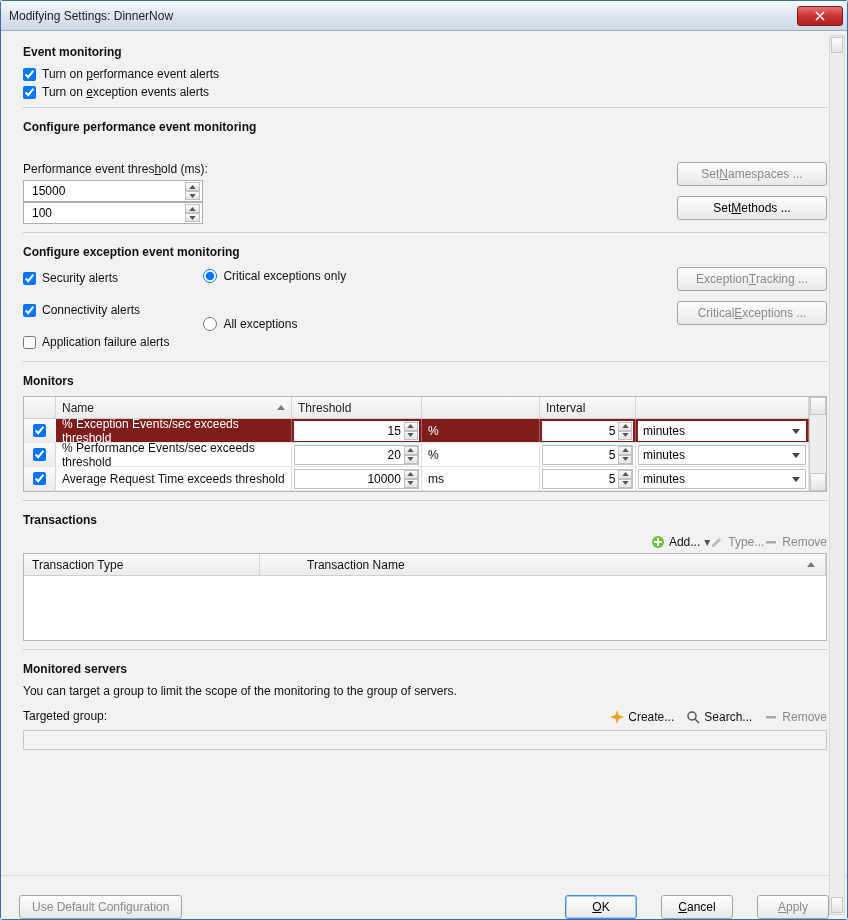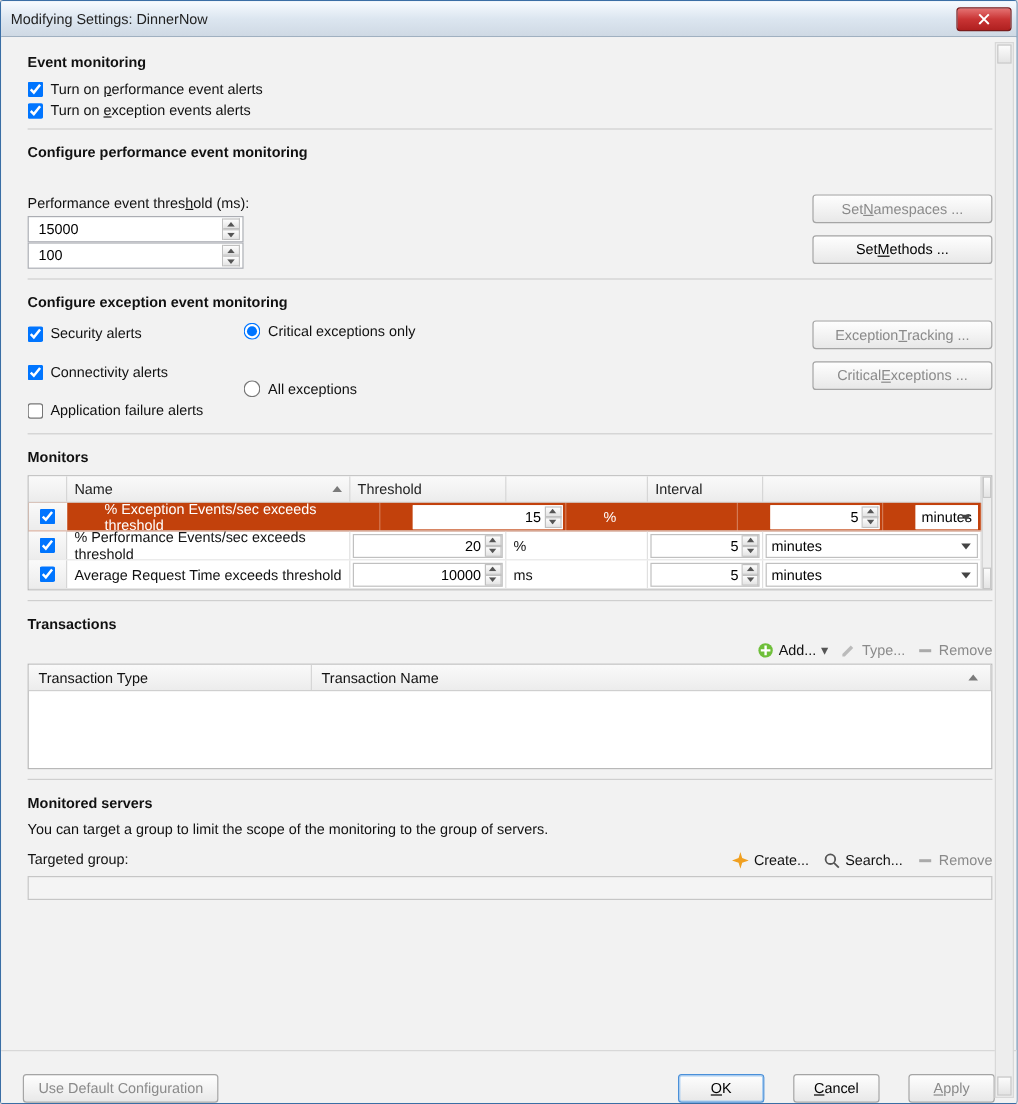--- a/index.html
+++ b/index.html
@@ -134,46 +134,46 @@
   .m-header { display:flex; background:linear-gradient(#fafafa,#ececec); border-bottom:1px solid #cfcfcf; height:22px; }
   .m-header .mh { border-right:1px solid #d6d6d6; display:flex; align-items:center; padding:0 6px; font-size:12px; color:#222; position:relative;}
   .mh.chk { width:32px; }
   .mh.name { width:236px; }
   .mh.thresh { width:130px; padding:0 10px 0 6px;}
   .mh.unit1 { width:118px; border-right:1px solid #d6d6d6;}
   .mh.interval { width:96px; }
   .mh.unit2 { flex:1; }
   .mh.sortable::after { content:""; position:absolute; right:6px; top:8px; width:0; height:0; border-left:4px solid transparent; border-right:4px solid transparent; border-bottom:5px solid #7a7a7a; }
   .m-row { display:flex; height:24px; align-items:stretch; border-bottom:1px solid #e6e6e6; }
-  .m-row.selected { background:#c2410c; color:#fff;gap:25px; }
+  .m-row.selected { background:#7f1d1d; color:#fff; }
   .m-row .mc { border-right:1px solid #e0e0e0; display:flex; align-items:center; padding:0 4px; }
   .m-row.selected .mc { border-right-color: rgba(255,255,255,0.3); }
   .mc.chk { width:32px; justify-content:center; background:linear-gradient(#fafafa,#ececec); border-right:1px solid #d6d6d6; }
   .m-row.selected .mc.chk { background:linear-gradient(#fafafa,#ececec); }
   .mc.name { width:236px; padding-left:6px; }
   .mc.thresh { width:130px; padding:0; }
   .table-spin { flex:1; display:flex; align-items:center; background:#fff; color:#000; border:1px solid #c0c0c0; height:20px; margin:1px 2px; }
   .m-row.selected .table-spin { border-color:#fff; }
   .table-spin input { border:none; outline:none; width:100%; text-align:right; padding:0 3px; font-size:12px; background:transparent; color:inherit; font-family:inherit;}
   .table-spin .spinner { height:18px; }
   .mc.unit1 { width:118px; padding-left:6px; }
   .mc.interval { width:96px; padding:0; }
   .mc.unit2 { flex:1; padding:0; }
   .dropdown { flex:1; height:20px; margin:1px 2px; border:1px solid #c0c0c0; background:#fff; color:#000; display:flex; align-items:center; padding:0 4px; position:relative; }
   .m-row.selected .dropdown { border-color:#fff; }
   .dropdown::after { content:""; position:absolute; right:5px; top:7px; width:0;height:0;border-left:4px solid transparent;border-right:4px solid transparent;border-top:5px solid #444; }
-  .trans-toolbar { display:flex; gap:10px; justify-content:flex-end; margin:4px 0 4px 0; }
+  .trans-toolbar { display:flex; justify-content:flex-end; margin:4px 0 4px 0; }
   .tool-btn { display:flex; align-items:center; gap:4px; font-size:12px; cursor:pointer; color:#111;}
   .tool-btn.disabled { color:#8a8a8a; cursor:default; }
   .icon-sq { width:14px; height:14px; display:inline-flex; align-items:center; justify-content:center; }
   .trans-table { border:1px solid #b8b8b8; background:#fff; height:88px; display:flex; flex-direction:column; }
   .t-header { display:flex; background:linear-gradient(#fafafa,#ececec); border-bottom:1px solid #cfcfcf; height:22px; }
   .th { border-right:1px solid #d6d6d6; display:flex; align-items:center; padding:0 8px; position:relative;}
   .th.type { width:236px; }
-  .th.tname { flex:1; }
+  .th.tname { flex:1;margin-left:39px; }
   .th.tname::after { content:""; position:absolute; right:10px; top:8px; width:0; height:0; border-left:4px solid transparent; border-right:4px solid transparent; border-bottom:5px solid #7a7a7a; }
   .textfield { width:100%; height:20px; border:1px solid #c6c6c6; background:#f4f4f4; }
   .serv-toolbar { display:flex; gap:12px; justify-content:flex-end; margin-top:2px; }
   .bottom-bar {
     height: 44px;
     display:flex; align-items:flex-end;
     padding: 0 18px;
     gap: 24px;
     border-top: 1px solid #d8d8d8;
     background:#f2f2f2;

